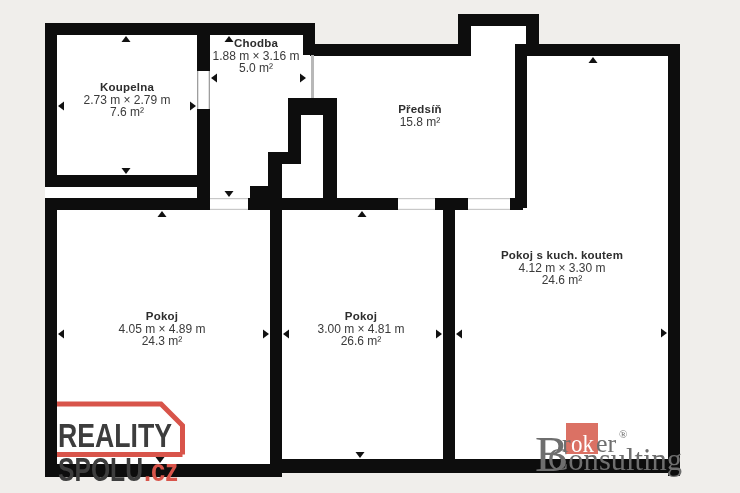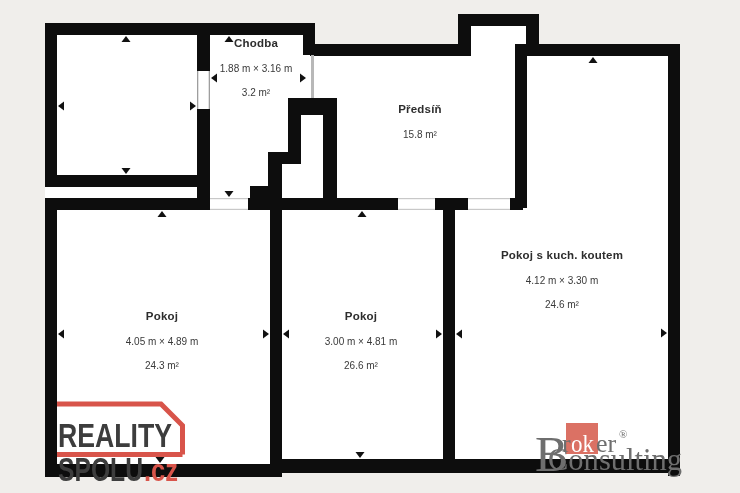--- a/index.html
+++ b/index.html
@@ -2,21 +2,21 @@
 <html><head>
 <meta charset="utf-8">
 <style>
   html,body{margin:0;padding:0;background:#f0eeeb;}
   #stage{position:relative;width:740px;height:493px;background:#f0eeeb;overflow:hidden;
          font-family:"Liberation Sans",sans-serif;}
   #plan-svg{position:absolute;left:0;top:0;}
   .room-label{position:absolute;text-align:center;transform:translateX(-50%);
               color:#2d2d2d;white-space:nowrap;}
   .room-title{font-size:11.5px;font-weight:bold;line-height:13px;letter-spacing:.2px;}
-  .room-sub{font-size:10px;line-height:11px;color:#3a3a3a;margin-top:13px;}
+  .room-sub{font-size:12px;line-height:11px;color:#3a3a3a;margin-top:1px;}
 </style>
 </head>
 <body>
 
 <div id="stage">
 
   <svg id="plan-svg" width="740" height="493" viewBox="0 0 740 493">
 
     <rect x="0" y="0" width="740" height="493" fill="#f0eeeb"></rect>
 
@@ -108,25 +108,30 @@
       <rect x="566" y="423" width="32" height="31" fill="#db7164"></rect>
       <text x="535" y="471" font-family="Liberation Serif, serif" font-size="50" fill="#6e6e6e">B</text>
       <text x="562" y="452" font-family="Liberation Serif, serif" font-size="26" fill="#6e6e6e">r</text>
       <text x="571" y="452" font-family="Liberation Serif, serif" font-size="26" fill="#ffffff" textLength="23" lengthAdjust="spacingAndGlyphs">ok</text>
       <text x="596" y="452" font-family="Liberation Serif, serif" font-size="26" fill="#6e6e6e">er</text>
       <text x="619" y="438" font-family="Liberation Serif, serif" font-size="11" fill="#6e6e6e">®</text>
       <text x="548" y="470" font-family="Liberation Serif, serif" font-size="31" fill="#6e6e6e" textLength="134" lengthAdjust="spacingAndGlyphs">Consulting</text>
     </g>
   </svg>
 
+  <div class="room-label" style="left:127px;top:81px;">
+    <div class="room-title">Koupelna</div>
+    <div class="room-sub">2.73 m × 2.79 m</div>
+    <div class="room-sub">7.6 m²</div>
+  </div>
 
   <div class="room-label" style="left:256px;top:37px;">
     <div class="room-title">Chodba</div>
     <div class="room-sub">1.88 m × 3.16 m</div>
-    <div class="room-sub">3.2 m²</div>
+    <div class="room-sub">5.0 m²</div>
   </div>
 
   <div class="room-label" style="left:420px;top:103px;">
     <div class="room-title">Předsíň</div>
     <div class="room-sub">15.8 m²</div>
   </div>
 
   <div class="room-label" style="left:162px;top:310px;">
     <div class="room-title">Pokoj</div>
     <div class="room-sub">4.05 m × 4.89 m</div>

